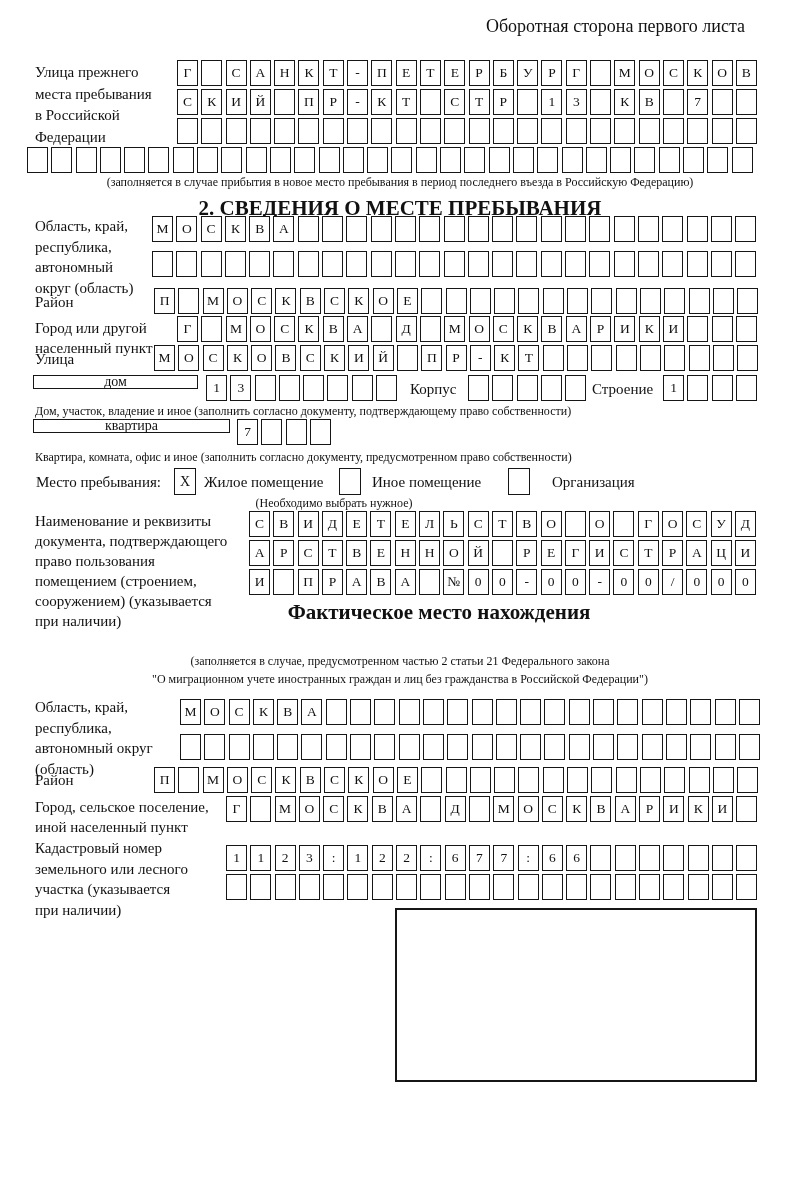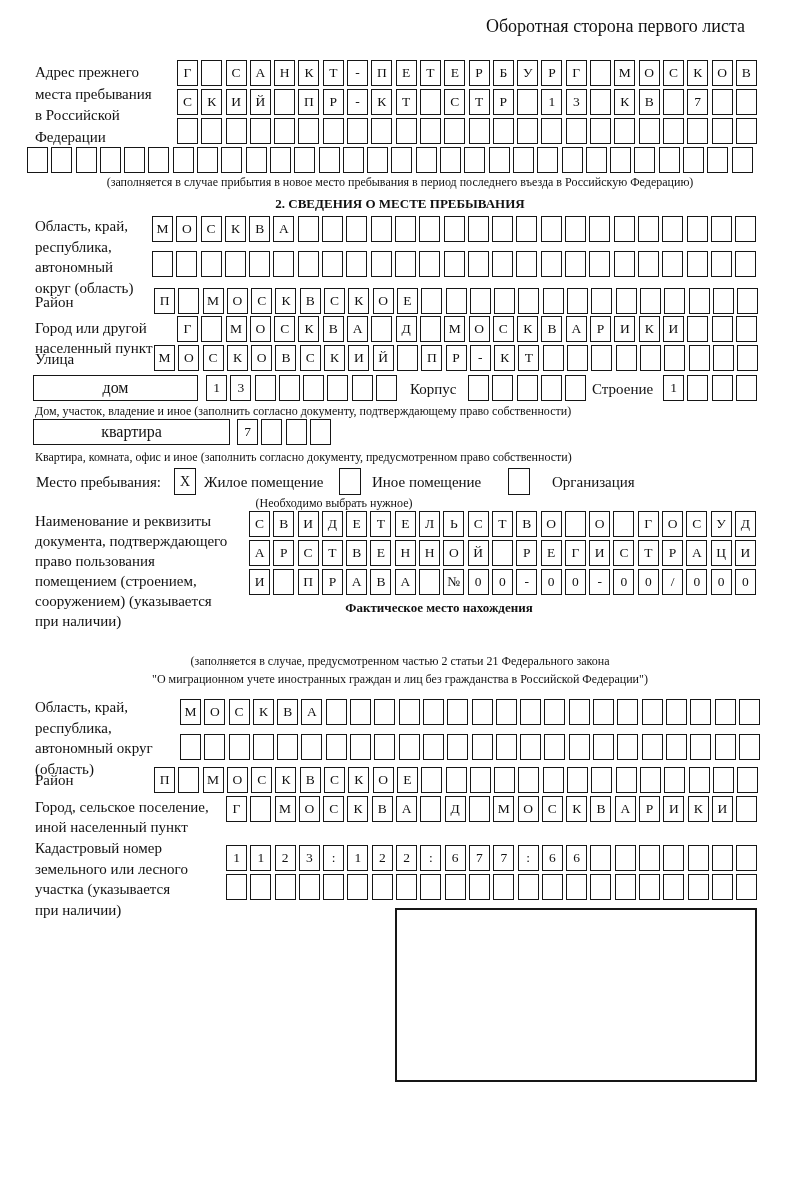--- a/index.html
+++ b/index.html
@@ -12,39 +12,39 @@
   .note{font-size:12px;color:#111;}
   .center{text-align:center;width:800px;left:0;}
   .bold{font-weight:bold;}
   .boxrow{display:flex;gap:3.3px;}
   .cell{
     box-sizing:border-box;width:21px;height:26px;border:1.6px solid #161616;
     display:flex;align-items:center;justify-content:center;
     font-size:13.5px;font-family:"Liberation Serif","DejaVu Serif",serif;background:#fff;
   }
   .widefield{
-    box-sizing:border-box;border:1.6px solid #161616;height:26px;background:#fff;
-    display:flex;align-items:center;justify-content:center;font-size:16px;
+    box-sizing:border-box;border:1.6px solid #161616;height:14px;background:#fff;
+    display:flex;align-items:center;justify-content:center;font-size:14px;
   }
   .checkbox{
     box-sizing:border-box;width:22px;height:27px;border:1.6px solid #161616;background:#fff;
     display:flex;align-items:center;justify-content:center;font-size:14px;
   }
   .stamp{box-sizing:border-box;border:2px solid #161616;background:#fff;}
   .lh20{line-height:20px;}
-  .title{font-size:13px;}
+  .title{font-size:21px;}
 </style>
 </head>
 <body>
 
 <div id="page">
 
   <div class="abs lbl" style="top:16px;right:55px;font-size:18px;">Оборотная сторона первого листа</div>
 
-  <div class="abs lbl" style="left:35px;top:62px;line-height:21.5px;">Адрес прежнего
+  <div class="abs lbl" style="left:35px;top:62px;line-height:21.5px;">Улица прежнего
 места пребывания
 в Российской
 Федерации</div>
   <div class="abs boxrow" style="left:177px;top:60px;">
       <div class="cell">Г</div>
       <div class="cell"></div>
       <div class="cell">С</div>
       <div class="cell">А</div>
       <div class="cell">Н</div>
       <div class="cell">К</div>

